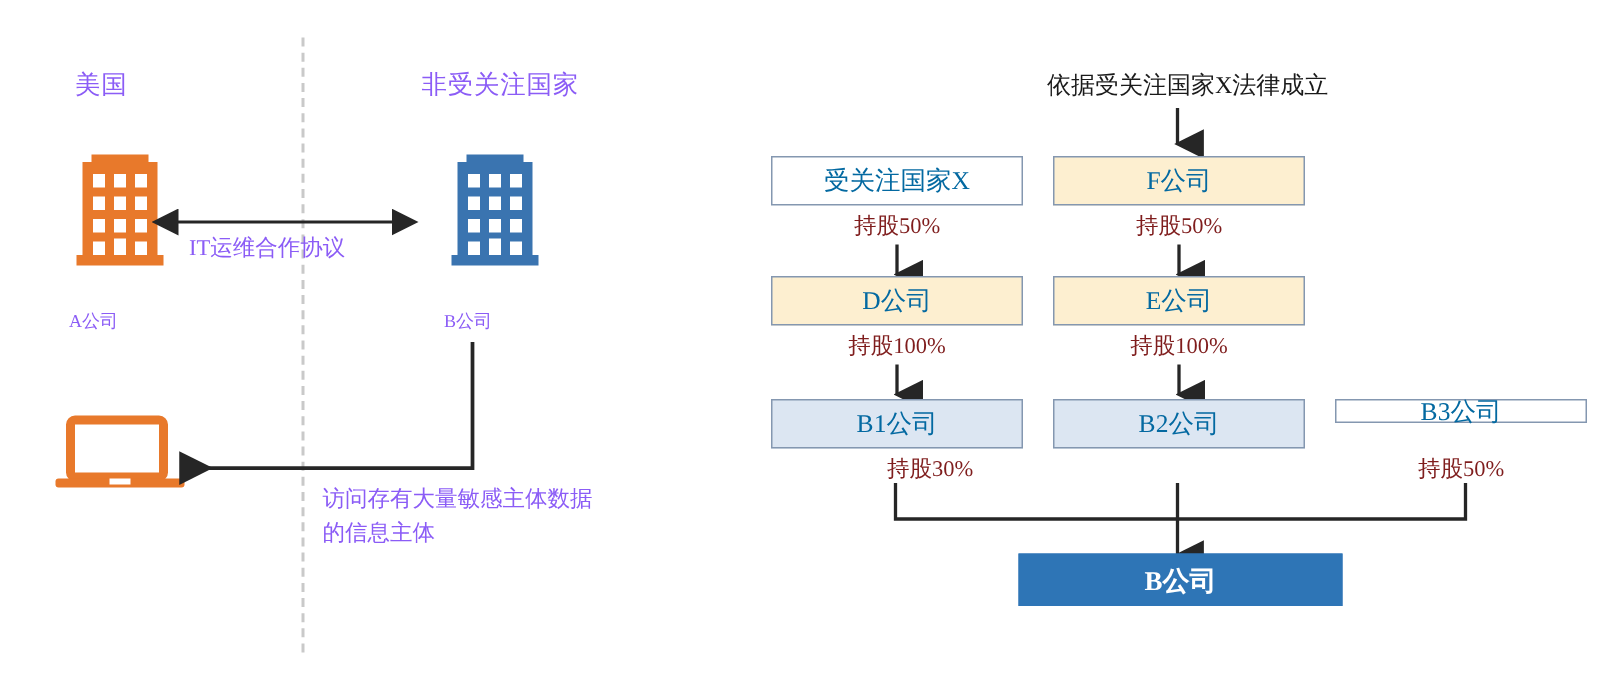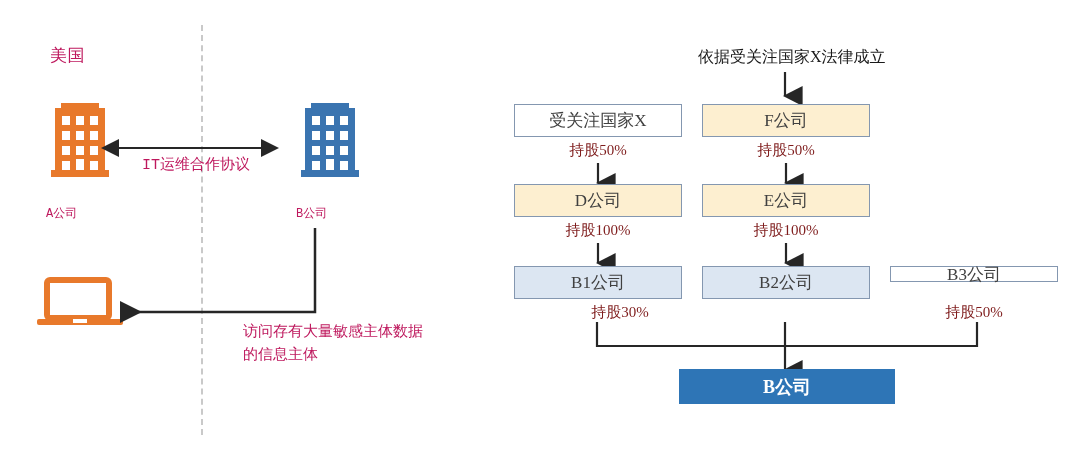--- a/index.html
+++ b/index.html
@@ -16,64 +16,62 @@
     position: relative;
     width: 1080px;
     height: 460px;
     background: #ffffff;
     overflow: hidden;
   }
 
   .label {
     position: absolute;
     white-space: nowrap;
-    font-family: Liberation Mono, monospace;
-    color: #be185d;
+    font-family: Liberation Serif, serif;
+    color: #8b5cf6;
     line-height: 1.25;
   }
 
   
   .country-label {
     font-size: 17px;
     letter-spacing: 0.5px;
   }
   .company-label {
     font-size: 12px;
   }
   .flow-label {
     font-size: 15px;
-    margin-left: 16px;
   }
   .flow-label-multi {
     font-size: 15px;
     white-space: normal;
     width: 190px;
     line-height: 1.5;
-    margin-left: 28px;
   }
 
   .divider-dashed {
     position: absolute;
     border-left: 2px dashed #c9c9c9;
     width: 0;
   }
 
   
   .icon-wrap { position: absolute; line-height: 0; }
 
   
   .node-box {
     position: absolute;
     box-sizing: border-box;
     display: flex;
     align-items: center;
     justify-content: center;
     font-family: "Liberation Serif", "DejaVu Serif", serif;
     font-size: 17px;
-    color: #404040;
+    color: #0369a1;
     border: 1px solid #8497b0;
     background: #ffffff;
     text-align: center;
   }
   .node-box.cream {
     background: #fdefd0;
     border-color: #8497b0;
   }
   .node-box.lightblue {
     background: #dce6f2;
@@ -106,20 +104,21 @@
 </style>
 </head>
 <body>
 
 <div id="canvas">
 
   <div class="divider-dashed" style="left:201px; top:25px; height:410px;"></div>
 
   <div class="label country-label" style="left:50px; top:46px;">美国</div>
 
+  <div class="label country-label" style="left:281px; top:46px;">非受关注国家</div>
 
   <div class="icon-wrap" style="left:45px; top:95px;">
     <svg width="70" height="85" viewBox="0 0 70 85" aria-hidden="true">
       <path fill="#E8792B" d="M10 13 h6 v-5 h38 v5 h6 v62 h4 v7 H6 v-7 h4 Z"></path>
       <rect x="17" y="21" width="8" height="9" fill="#ffffff"></rect>
       <rect x="31" y="21" width="8" height="9" fill="#ffffff"></rect>
       <rect x="45" y="21" width="8" height="9" fill="#ffffff"></rect>
       <rect x="17" y="36" width="8" height="9" fill="#ffffff"></rect>
       <rect x="31" y="36" width="8" height="9" fill="#ffffff"></rect>
       <rect x="45" y="36" width="8" height="9" fill="#ffffff"></rect>

